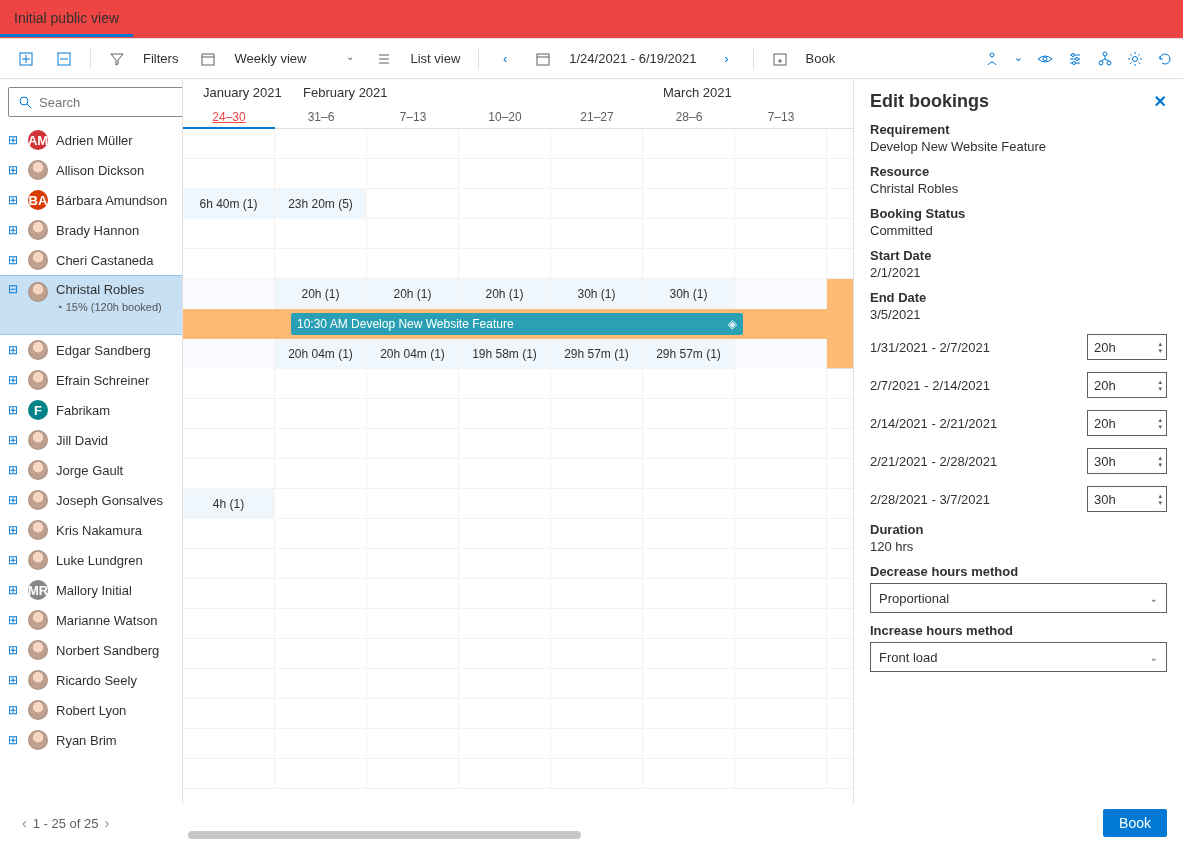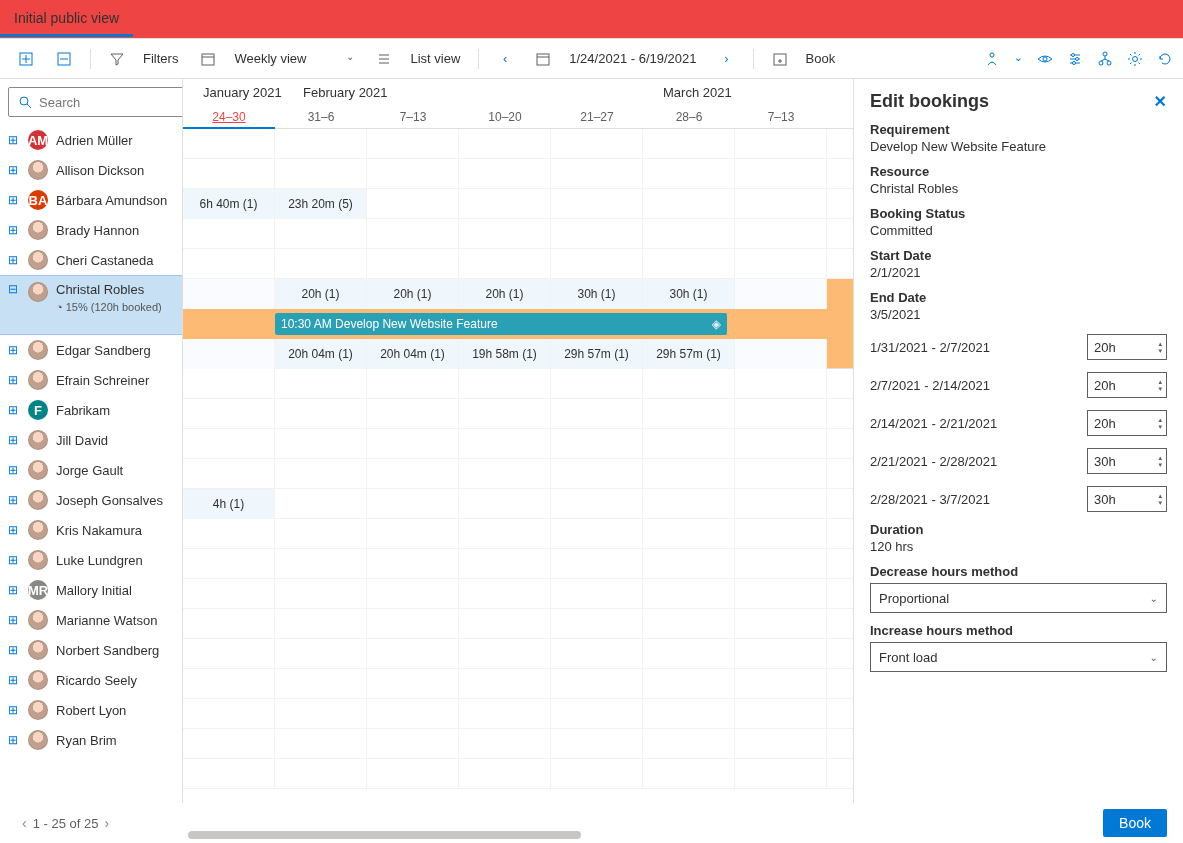--- a/index.html
+++ b/index.html
@@ -426,21 +426,21 @@
         <div class="grid-row selected">
           <div style="display: flex; height: 30px;">
             <div class="cell blank-fill"></div>
             <div class="cell fill">20h (1)</div>
             <div class="cell fill">20h (1)</div>
             <div class="cell fill">20h (1)</div>
             <div class="cell fill">30h (1)</div>
             <div class="cell fill">30h (1)</div>
             <div class="cell blank-fill"></div>
           </div>
-          <div class="booking-bar" style="left: 92px; width: 452px;"><span>10:30 AM</span>&nbsp;<span>Develop New Website Feature</span><span class="ricon">◈</span></div>
+          <div class="booking-bar" style="left: 108px; width: 452px;"><span>10:30 AM</span>&nbsp;<span>Develop New Website Feature</span><span class="ricon">◈</span></div>
           <div style="display: flex; height: 30px; position: absolute; top: 60px;">
             <div class="cell blank-fill"></div>
             <div class="cell fill">20h 04m (1)</div>
             <div class="cell fill">20h 04m (1)</div>
             <div class="cell fill">19h 58m (1)</div>
             <div class="cell fill">29h 57m (1)</div>
             <div class="cell fill">29h 57m (1)</div>
             <div class="cell blank-fill"></div>
           </div>
         </div>

